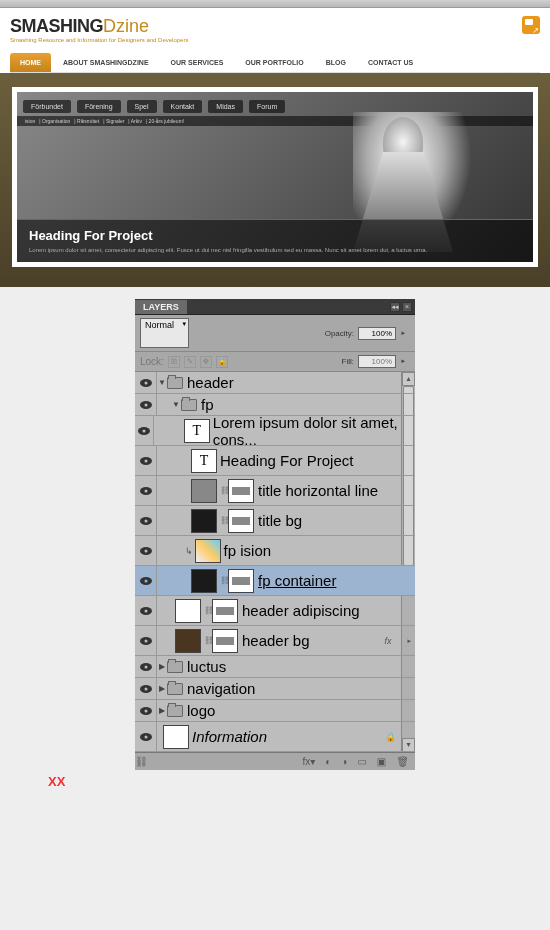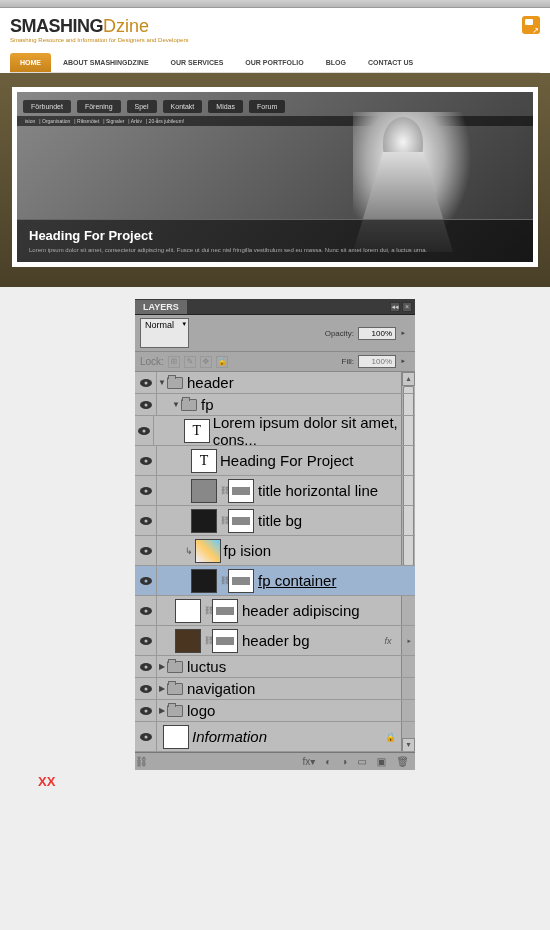--- a/index.html
+++ b/index.html
@@ -70,21 +70,21 @@
 .sel { background: #9db4d0; }
 .fx { margin-left: auto; margin-right: 16px; font-size: 9px; font-style: italic; color: #555; }
 .fx-arr { font-size: 7px; color: #555; margin-right: 4px; }
 .scrollbar { position: absolute; right: 0; top: 0; width: 14px; height: 100%; background: #b0b0b0; border-left: 1px solid #888; }
 .scroll-thumb { position: absolute; top: 14px; left: 1px; right: 1px; height: 180px; background: #d4d4d4; border: 1px solid #888; border-radius: 2px; }
 .scroll-btn { position: absolute; left: 0; right: 0; height: 14px; background: #c8c8c8; border: 1px solid #888; text-align: center; font-size: 8px; line-height: 12px; color: #555; }
 .sb-up { top: 0; } .sb-dn { bottom: 0; }
 .ps-foot { background: #a8a8a8; display: flex; align-items: center; justify-content: flex-end; gap: 10px; padding: 3px 6px; border-top: 1px solid #777; }
 .ps-foot span { font-size: 10px; color: #555; }
 .wm { position: absolute; left: 0; font-size: 10px; color: #bbb; }
-.xx { color: #e33; font-size: 13px; font-weight: bold; margin: 4px 0 0 38px; }
+.xx { color: #e33; font-size: 13px; font-weight: bold; margin: 4px 0 0 48px; }
 .watermark { position: absolute; right: 8px; top: 104px; font-size: 8px; color: #ccc; }
 .watermark b { color: #aaa; }
 </style>
 </head>
 <body>
 
 <div class="browser-top"></div>
 
 <div class="site">
   <div class="site-head">

